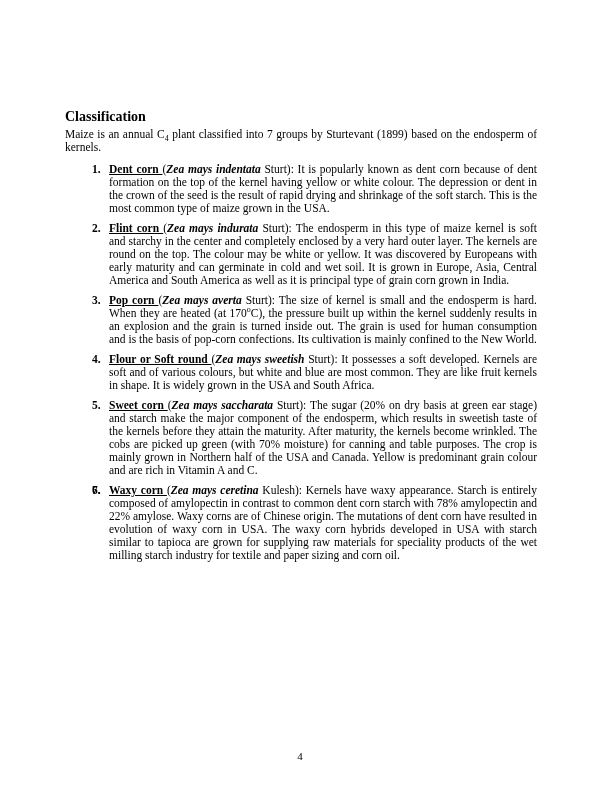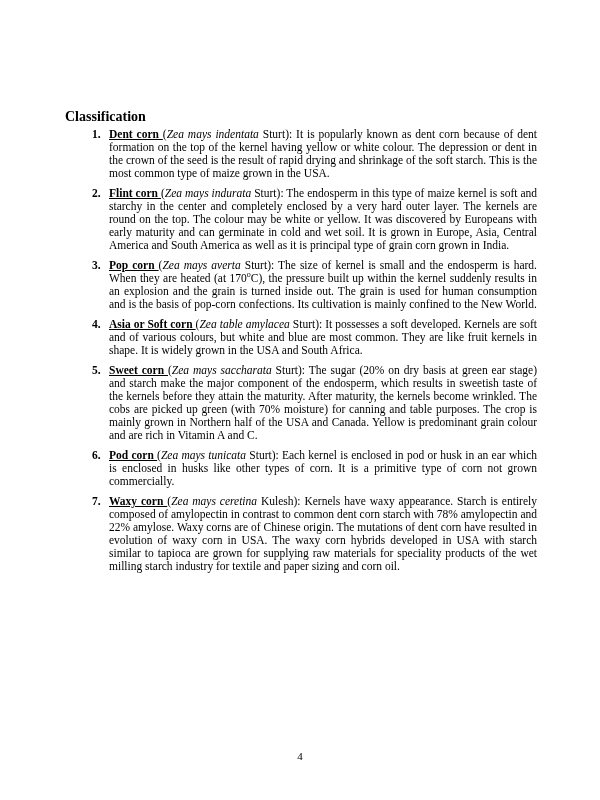--- a/index.html
+++ b/index.html
@@ -39,44 +39,45 @@
     text-align: justify;
     margin: 0 0 7px 0;
   }
   .list-item .num {
     position: absolute;
     left: 27px;
     top: 0;
     font-weight: bold;
   }
   .b { font-weight: bold; text-decoration: underline; }
-  .i { font-style: italic; }
+  .i { font-style: italic; font-weight: bold; }
   sub, sup {
     font-size: 70%;
     line-height: 0;
   }
   .footer {
     position: absolute;
     left: 0;
     top: 750px;
     width: 100%;
     text-align: center;
     font-size: 11px;
   }
 </style>
 </head>
 <body>
 
 <div class="page">
   <div class="content">
     <div class="heading">Classification</div>
+    <div class="para"><span>Maize is an annual C</span><sub>4</sub><span> plant classified into 7 groups by Sturtevant (1899) based on the endosperm of kernels.</span></div>
     <div id="numbered-list">
         <div class="list-item"><span class="num">1.</span><span><span class="b">Dent corn </span><span>(</span><span class="i">Zea mays indentata</span><span> Sturt): It is popularly known as dent corn because of dent formation on the top of the kernel having yellow or white colour. The depression or dent in the crown of the seed is the result of rapid drying and shrinkage of the soft starch. This is the most common type of maize grown in the USA.</span></span></div>
         <div class="list-item"><span class="num">2.</span><span><span class="b">Flint corn </span><span>(</span><span class="i">Zea mays indurata</span><span> Sturt): The endosperm in this type of maize kernel is soft and starchy in the center and completely enclosed by a very hard outer layer. The kernels are round on the top. The colour may be white or yellow. It was discovered by Europeans with early maturity and can germinate in cold and wet soil. It is grown in Europe, Asia, Central America and South America as well as it is principal type of grain corn grown in India.</span></span></div>
         <div class="list-item"><span class="num">3.</span><span><span class="b">Pop corn </span><span>(</span><span class="i">Zea mays averta</span><span> Sturt): The size of kernel is small and the endosperm is hard. When they are heated (at 170</span><sup>o</sup><span>C), the pressure built up within the kernel suddenly results in an explosion and the grain is turned inside out. The grain is used for human consumption and is the basis of pop-corn confections. Its cultivation is mainly confined to the New World.</span></span></div>
-        <div class="list-item"><span class="num">4.</span><span><span class="b">Asia or Soft corn </span><span>(</span><span class="i">Zea table amylacea</span><span> Sturt): It possesses a soft developed. Kernels are soft and of various colours, but white and blue are most common. They are like fruit kernels in shape. It is widely grown in the USA and South Africa.</span></span></div>
+        <div class="list-item"><span class="num">4.</span><span><span class="b">Flour or Soft round </span><span>(</span><span class="i">Zea mays sweetish</span><span> Sturt): It possesses a soft developed. Kernels are soft and of various colours, but white and blue are most common. They are like fruit kernels in shape. It is widely grown in the USA and South Africa.</span></span></div>
         <div class="list-item"><span class="num">5.</span><span><span class="b">Sweet corn </span><span>(</span><span class="i">Zea mays saccharata</span><span> Sturt): The sugar (20% on dry basis at green ear stage) and starch make the major component of the endosperm, which results in sweetish taste of the kernels before they attain the maturity. After maturity, the kernels become wrinkled. The cobs are picked up green (with 70% moisture) for canning and table purposes. The crop is mainly grown in Northern half of the USA and Canada. Yellow is predominant grain colour and are rich in Vitamin A and C.</span></span></div>
-        <div class="list-item"><span class="num">6.</span><span><span class="b">Pod corn </span><span>(</span><span class="i">Zea mays tunicata</span><span> Sturt): Each kernel is enclosed in pod or husk in an ear which is enclosed in husks like other types of corn. It is a primitive type of corn not grown commercially.</span></span></div>
+        <div class="list-item"><span class="num">6.</span></div>
         <div class="list-item"><span class="num">7.</span><span><span class="b">Waxy corn </span><span>(</span><span class="i">Zea mays ceretina</span><span> Kulesh): Kernels have waxy appearance. Starch is entirely composed of amylopectin in contrast to common dent corn starch with 78% amylopectin and 22% amylose. Waxy corns are of Chinese origin. The mutations of dent corn have resulted in evolution of waxy corn in USA. The waxy corn hybrids developed in USA with starch similar to tapioca are grown for supplying raw materials for speciality products of the wet milling starch industry for textile and paper sizing and corn oil.</span></span></div>
       </div>
   </div>
   <div class="footer">4</div>
 </div>
 
 </body></html>

